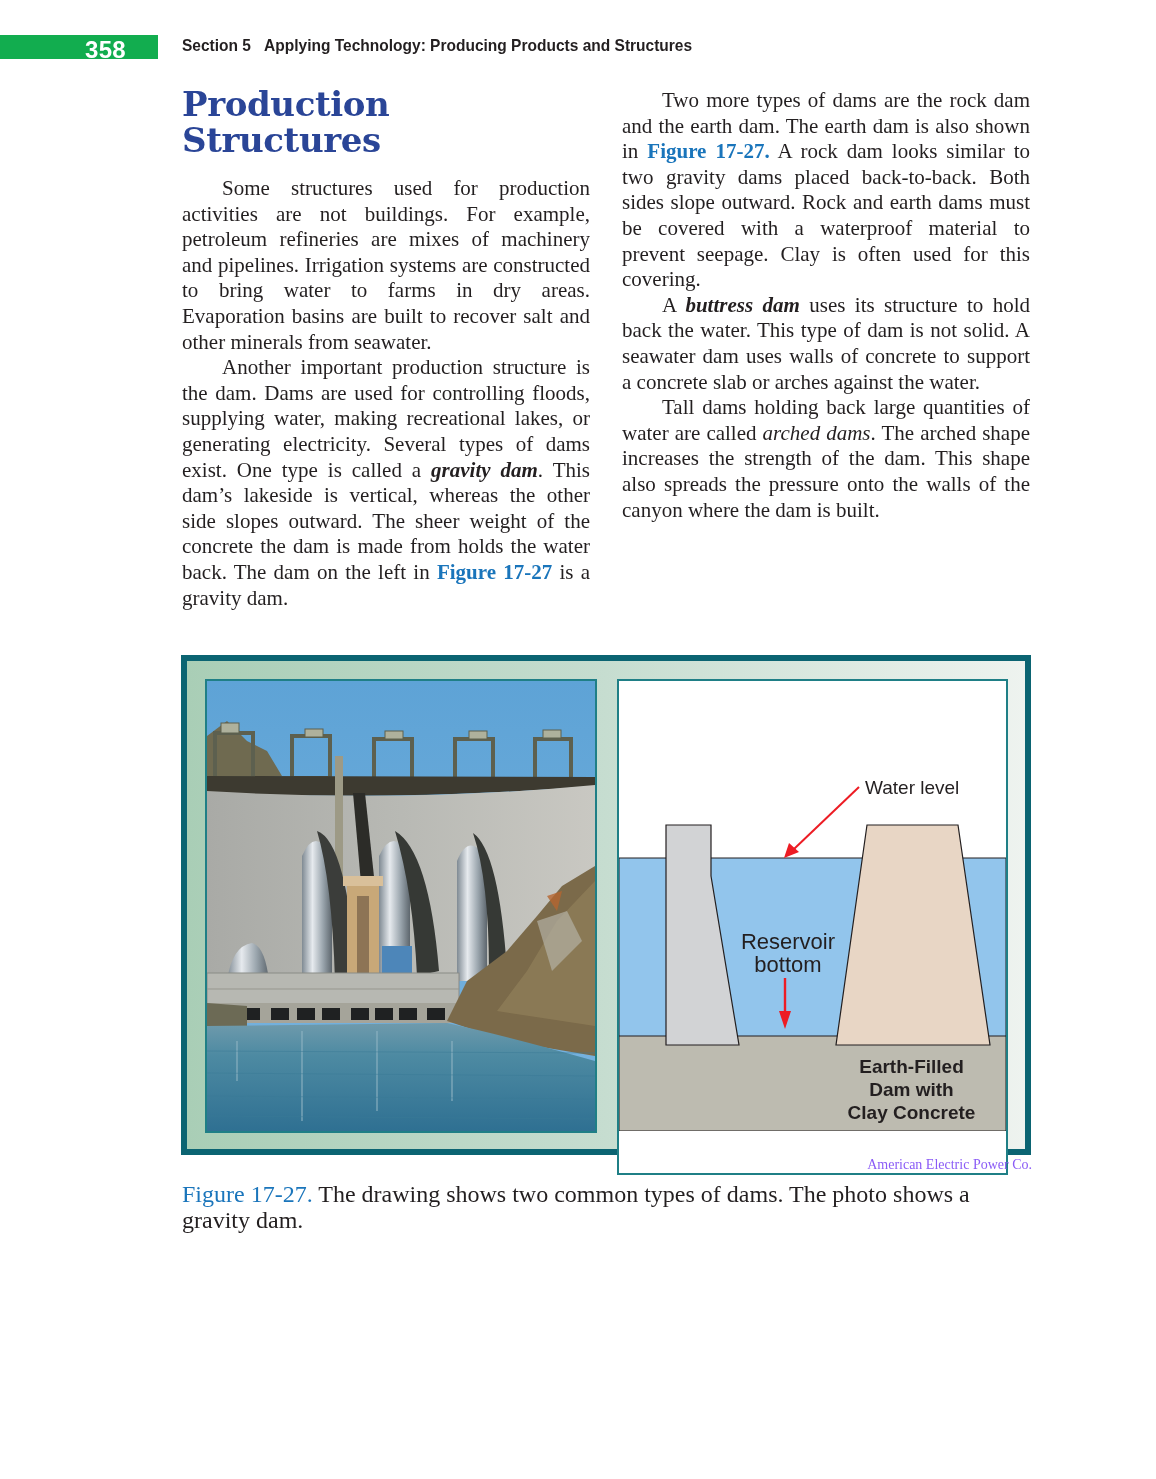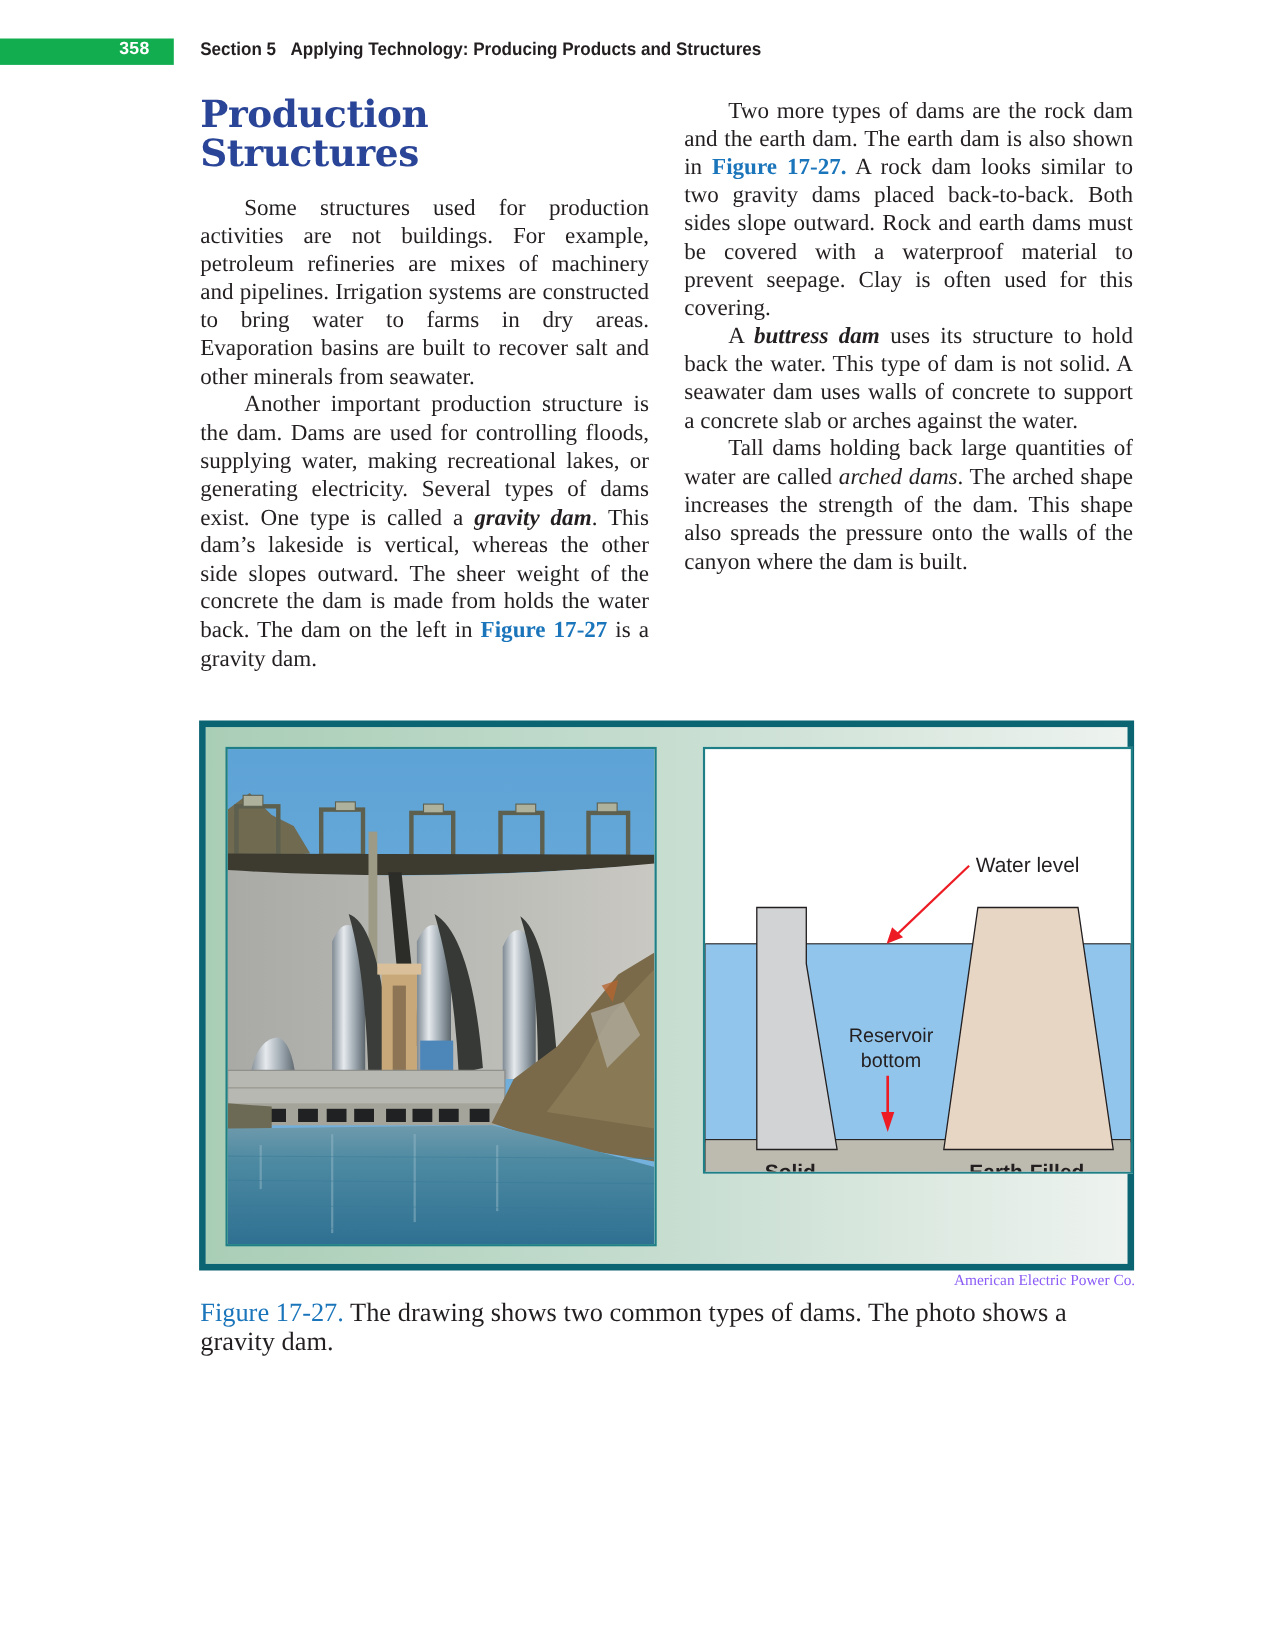--- a/index.html
+++ b/index.html
@@ -1,37 +1,37 @@
 <!DOCTYPE html>
 <html><head>
 <meta charset="utf-8">
 <style>
   html, body { margin:0; padding:0; background:#ffffff; }
   body { width:1156px; height:1479px; position:relative; overflow:hidden; font-family:"DejaVu Serif", "Liberation Serif", serif; color:#231f20; }
 
   .header-bar { position:absolute; left:0; top:35px; width:158px; height:24px; background:#12ad4f; }
-  .page-number { position:absolute; right:22px; top:1px; font-family:"Liberation Sans", sans-serif; font-weight:bold; font-size:16px; color:#ffffff; letter-spacing:0.3px;text-align:center; }
+  .page-number { position:absolute; right:32px; top:1px; font-family:"Liberation Sans", sans-serif; font-weight:bold; font-size:24px; color:#ffffff; letter-spacing:0.3px;text-align:center; }
   .running-head { position:absolute; left:182px; top:36px; font-family:"Liberation Sans", sans-serif; font-weight:bold; font-size:16.5px; color:#231f20; transform:scaleX(0.94); transform-origin:left center; white-space:nowrap; }
   .running-head .sec { margin-right:14px; }
 
   .col { position:absolute; top:86px; width:408px; font-family:"Liberation Serif", serif; font-size:21px; line-height:25.6px; text-align:justify; }
   .col-left { left:182px; }
   .col-right { left:622px; top:88px; }
   .section-title { font-family:"DejaVu Serif", serif; font-weight:bold; color:#2a4597; font-size:34px; line-height:36px; margin:0 0 18px 0; letter-spacing:-0.4px; }
   .col p { margin:0; text-indent:40px; }
   .fig-ref { color:#1a75bb; font-weight:bold;margin-top:24px; }
   .term { font-weight:bold; font-style:italic; }
   .ital { font-style:italic; }
 
   .figure-frame { position:absolute; left:181px; top:655px; width:850px; height:500px; box-sizing:border-box; border:6px solid #0b6472; background:linear-gradient(90deg, #a9ceb6 0%, #c6ddd0 50%, #eef3ef 100%); }
   .photo { position:absolute; left:205px; top:679px; width:392px; height:454px; box-sizing:border-box; border:2px solid #1f7f86; overflow:hidden; }
-  .drawing { position:absolute; left:639px; top:679px; width:391px; height:388px; box-sizing:border-box; border:2px solid #1f7f86; overflow:hidden; background:#ffffff; }
+  .drawing { position:absolute; left:617px; top:679px; width:391px; height:496px; box-sizing:border-box; border:2px solid #1f7f86; overflow:hidden; background:#ffffff; }
   .drawing-label { position:absolute; font-family:"Liberation Sans", sans-serif; color:#231f20; text-align:center; }
   .water-label { left:246px; top:96px; font-size:19px; }
-  .reservoir-label { left:110px; top:249px; width:118px; font-size:18px; line-height:23px; }
+  .reservoir-label { left:110px; top:249px; width:118px; font-size:22px; line-height:23px; }
   .solid-label { left:15px; top:374px; width:125px; font-size:19px; line-height:23px; font-weight:bold; }
   .earth-label { left:210px; top:374px; width:165px; font-size:19px; line-height:23px; font-weight:bold; }
 
   .credit { position:absolute; right:124px; top:1157px; font-family:"Liberation Serif", serif; font-size:14px; color:#8b5cf6; }
   .caption { position:absolute; left:182px; top:1181px; width:820px; font-family:"Liberation Serif", serif; font-size:24px; line-height:26px; color:#231f20; }
   .caption .fig-ref { color:#1a75bb; font-weight:normal; }
 </style>
 </head>
 <body>
 
@@ -175,25 +175,20 @@
     <g>
       <line x1="166" y1="297" x2="166" y2="333" stroke="#ed1c24" stroke-width="2.4"></line>
       <path d="M160,330 L172,330 L166,348 Z" fill="#ed1c24"></path>
     </g>
   </svg>
   <div class="drawing-label water-label">Water level</div>
   <div class="drawing-label reservoir-label">
     <div>Reservoir</div>
     <div>bottom</div>
   </div>
-  <div class="drawing-label solid-label">
-    <div>Solid</div>
-    <div>Concrete</div>
-    <div>Dam</div>
-  </div>
   <div class="drawing-label earth-label">
     <div>Earth-Filled</div>
     <div>Dam with</div>
     <div>Clay Concrete</div>
   </div>
 </div>
 
 <div class="credit">American Electric Power Co.</div>
 
 <div class="caption">

